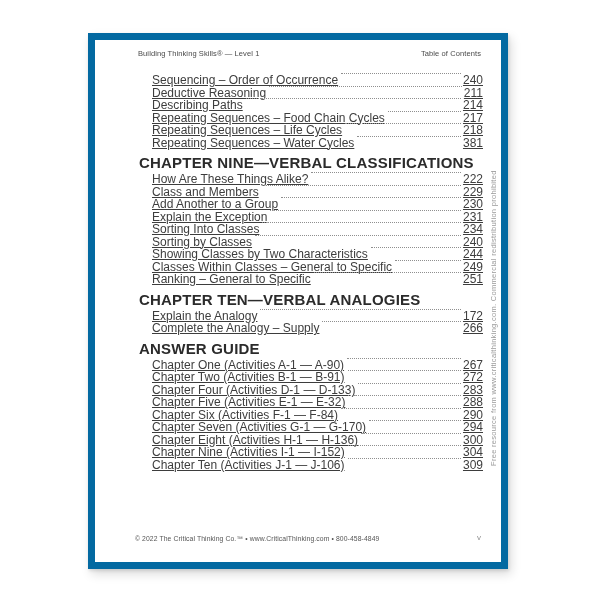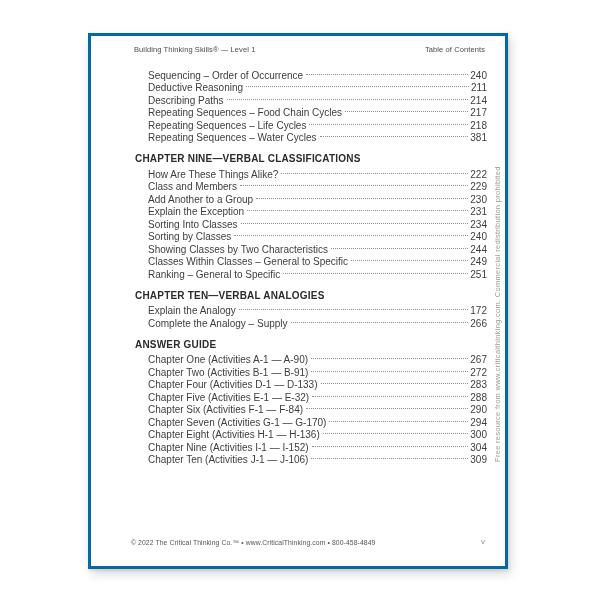--- a/index.html
+++ b/index.html
@@ -8,53 +8,54 @@
     background: #ffffff;
     font-family: "Liberation Sans", sans-serif;
     position: relative;
     overflow: hidden;
   }
   .page {
     position: absolute;
     left: 88px; top: 33px;
     width: 420px; height: 536px;
     background: #ffffff;
-    border: 3px solid #0369a1;
+    border: 7px solid #0369a1;
     box-shadow: 1px 2px 3px rgba(0,0,0,0.10), 3px 5px 10px rgba(0,0,0,0.14);
   }
   .page-header {
     position: absolute;
     top: 9px; left: 43px; right: 20px;
     display: flex;
     justify-content: space-between;
     font-size: 7.5px;
     color: #4a4a4a;
     letter-spacing: 0.1px;
   }
   .toc {
     position: absolute;
     top: 33px; left: 44px; right: 18px;
   }
   .toc section h2 {
-    font-size: 10px;
+    font-size: 15px;
     font-weight: bold;
     color: #2b2b2b;
     letter-spacing: 0.2px;
     margin: 8px 0 3px 0;
     line-height: 13px;
     white-space: nowrap;
   }
   .toc section:nth-child(4) h2 { }
   .entry {
     display: flex;
-    align-items: center;
+    align-items: flex-start;
     height: 12.5px;
     padding-left: 13px;
-    font-size: 10px;
+    font-size: 12px;
     color: #3d3d3d;
+    text-decoration: underline;
   }
   .entry-title { white-space: nowrap; }
   .entry-dots {
     flex: 1;
     min-width: 8px;
     border-bottom: 1px dotted #8f8f8f;
     margin: 0 2px 2px 3px;
     height: 1px;
   }
   .entry-page { white-space: nowrap; }

